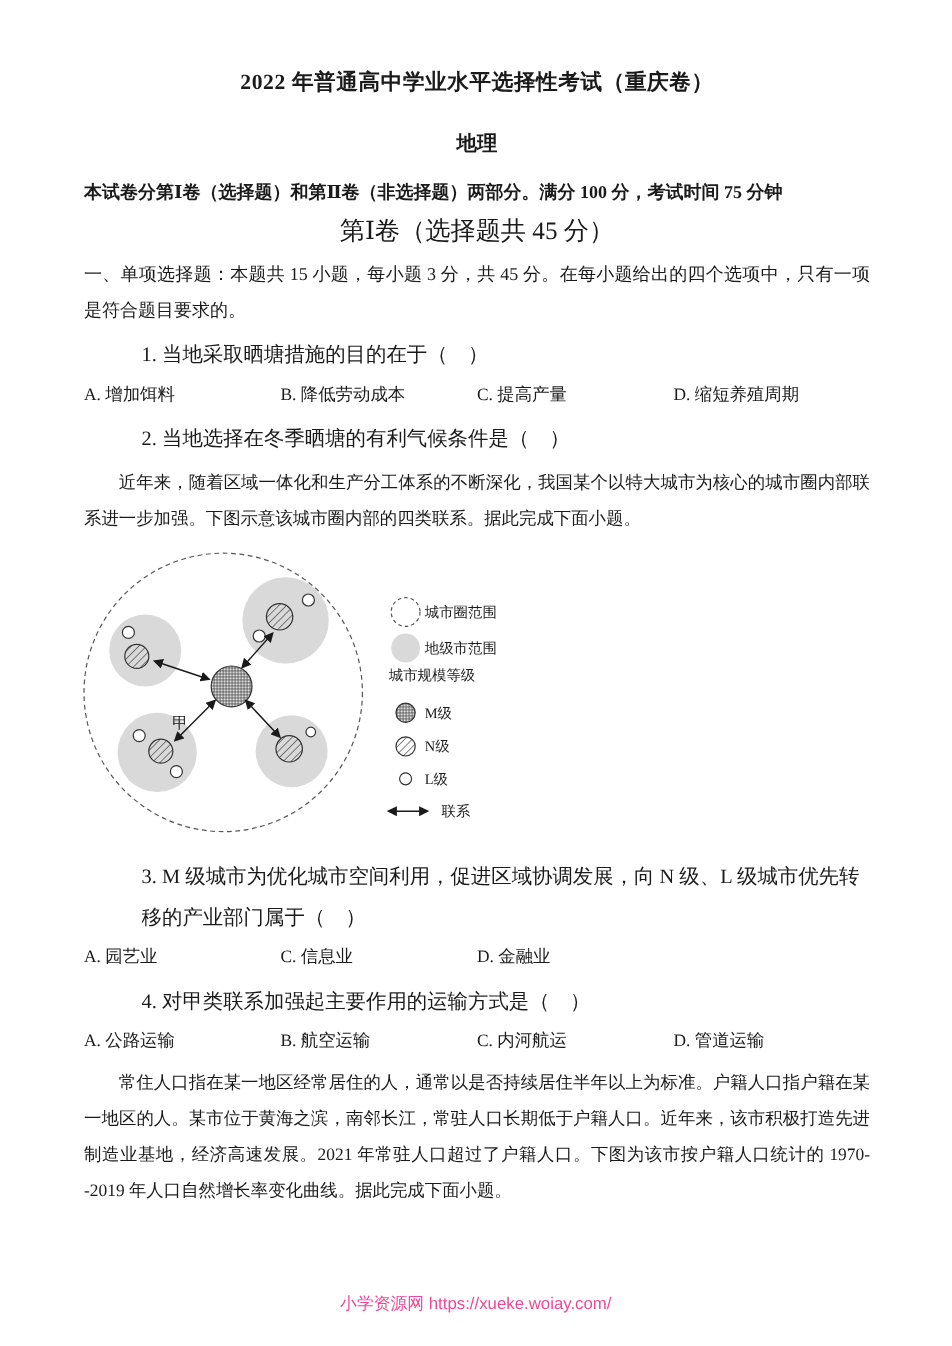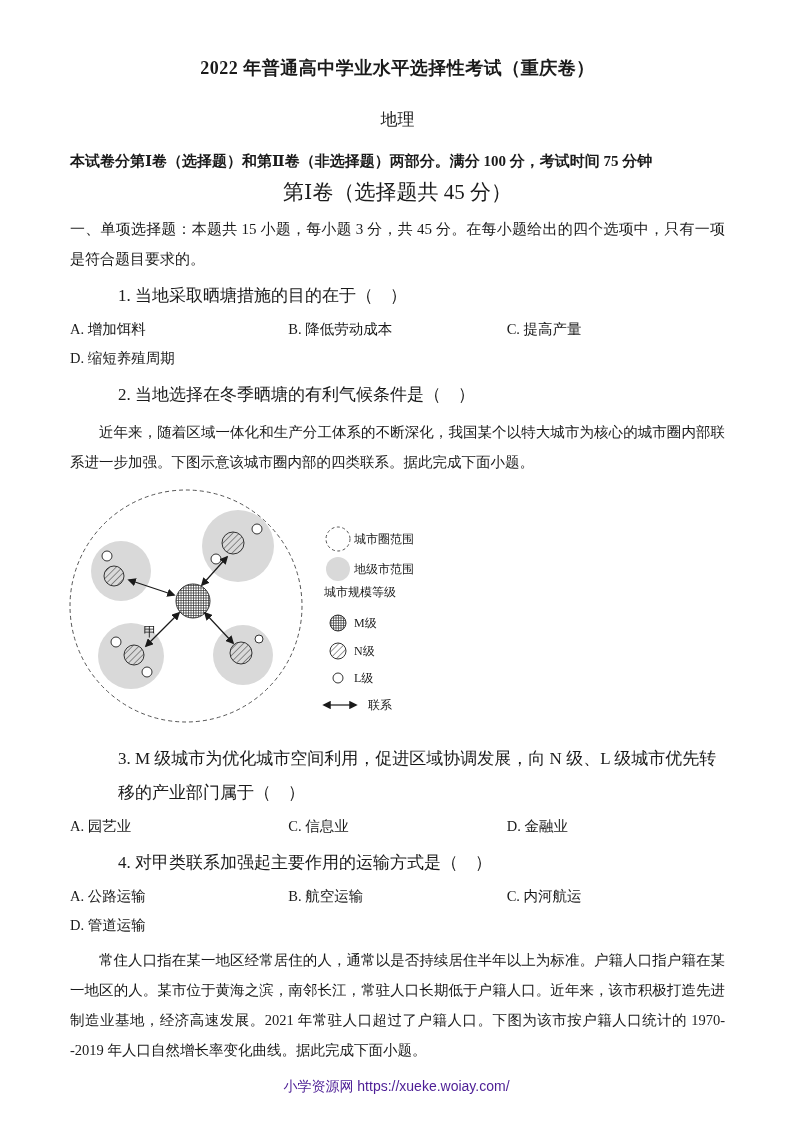--- a/index.html
+++ b/index.html
@@ -8,35 +8,35 @@
     position:relative;
     width:793px; height:1122px;
     margin:0 auto;
     background:#ffffff;
     color:#1a1a1a;
     font-family:"Liberation Serif","DejaVu Serif",serif;
     padding:56px 68px 20px 70px;
     overflow:hidden;
   }
   .title   { text-align:center; font-size:18px; font-weight:bold; letter-spacing:0.5px; }
-  .subject { text-align:center; font-size:17px; font-weight:normal; margin-top:28px; }
+  .subject { text-align:center; font-size:17px; font-weight:bold; margin-top:28px; }
   .intro   { font-size:15px; font-weight:bold; margin-top:16px; line-height:1.9; }
   .section { text-align:center; font-size:21px; font-weight:normal; margin-top:2px; }
   .part-heading { font-size:15px; font-weight:normal; line-height:2.0; margin-top:8px; text-align:justify; }
   .passage { font-size:14.5px; line-height:2.08; text-indent:2em; text-align:justify; margin-top:5px; }
   .stem    { font-size:17px; line-height:2.0; margin-top:5px;margin-left:48px; }
-  .options { display:grid; grid-template-columns:repeat(3,1fr); font-size:14.5px; line-height:2.0; margin-top:2px; }
+  .options { display:grid; grid-template-columns:repeat(4,1fr); font-size:14.5px; line-height:2.0; margin-top:2px; }
   .figure-wrap { margin:6px 0 2px -4px; }
   .figure-svg text { font-family:"Liberation Serif","DejaVu Serif",serif; fill:#1a1a1a; }
   .footer {
     position:absolute; left:0; right:0; bottom:26px;
     text-align:center; color:#8f8f8f; font-size:14px;
     font-family:"Liberation Sans","DejaVu Sans",sans-serif;
   }
-  .footer a { color:#4c1d95; text-decoration:none; }
+  .footer a { color:#ec4899; text-decoration:none; }
 </style>
 </head>
 <body>
 
 <div class="page">
 
   <div class="title">2022 年普通高中学业水平选择性考试（重庆卷）</div>
   <div class="subject">地理</div>
   <div class="intro">本试卷分第Ⅰ卷（选择题）和第Ⅱ卷（非选择题）两部分。满分 100 分，考试时间 75 分钟</div>
   <div class="section">第Ⅰ卷（选择题共 45 分）</div>

